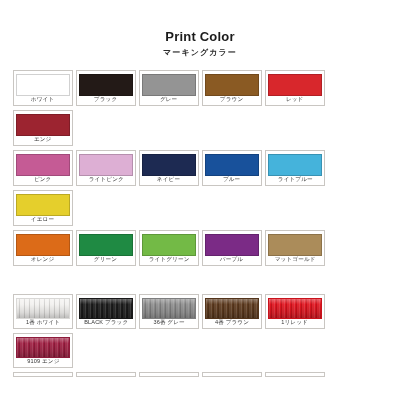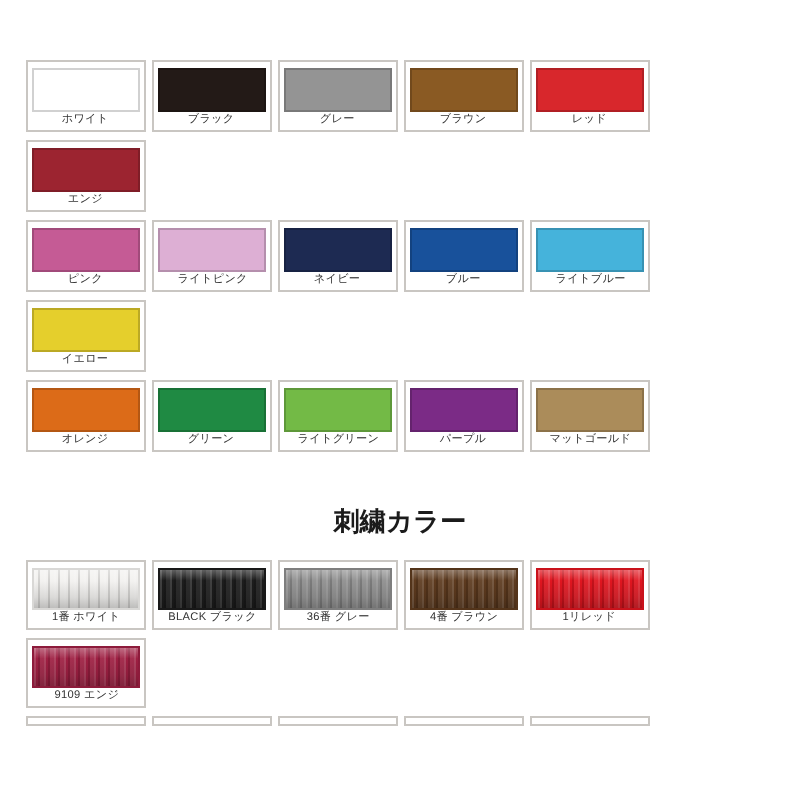--- a/index.html
+++ b/index.html
@@ -66,20 +66,24 @@
   .emb-block{padding-top:21px;}
   .emb-head{margin-bottom:12px;}
   .print-head{margin-bottom:12px;}
 </style>
 </head>
 <body>
 
 <div class="page">
 
   <div class="print-block">
+    <div class="section-head print-head">
+      <div class="sec-title">Print Color</div>
+      <div class="sec-sub">マーキングカラー</div>
+    </div>
 
     <div class="grid">
       <div class="card">
         <div class="chip" style="background-color: rgb(255, 255, 255);"></div>
         <div class="cap-wrap">
             <div class="cap">ホワイト</div>
           </div>
       </div>
       <div class="card">
         <div class="chip" style="background-color: rgb(35, 26, 23);"></div>
@@ -181,23 +185,20 @@
         <div class="chip" style="background-color: rgb(171, 140, 90);"></div>
         <div class="cap-wrap">
             <div class="cap">マットゴールド</div>
           </div>
       </div>
       <div class="card empty"></div>
     </div>
   </div>
 
   <div class="emb-block emb">
-    <div class="section-head emb-head">
-      <div class="sec-title">刺繍カラー</div>
-    </div>
 
     <div class="grid">
       <div class="card">
         <div class="chip" style="background-color: rgb(242, 241, 239);"></div>
         <div class="cap-wrap">
             <div class="cap">1番 ホワイト</div>
           </div>
       </div>
       <div class="card">
         <div class="chip" style="background-color: rgb(28, 28, 28);"></div>

